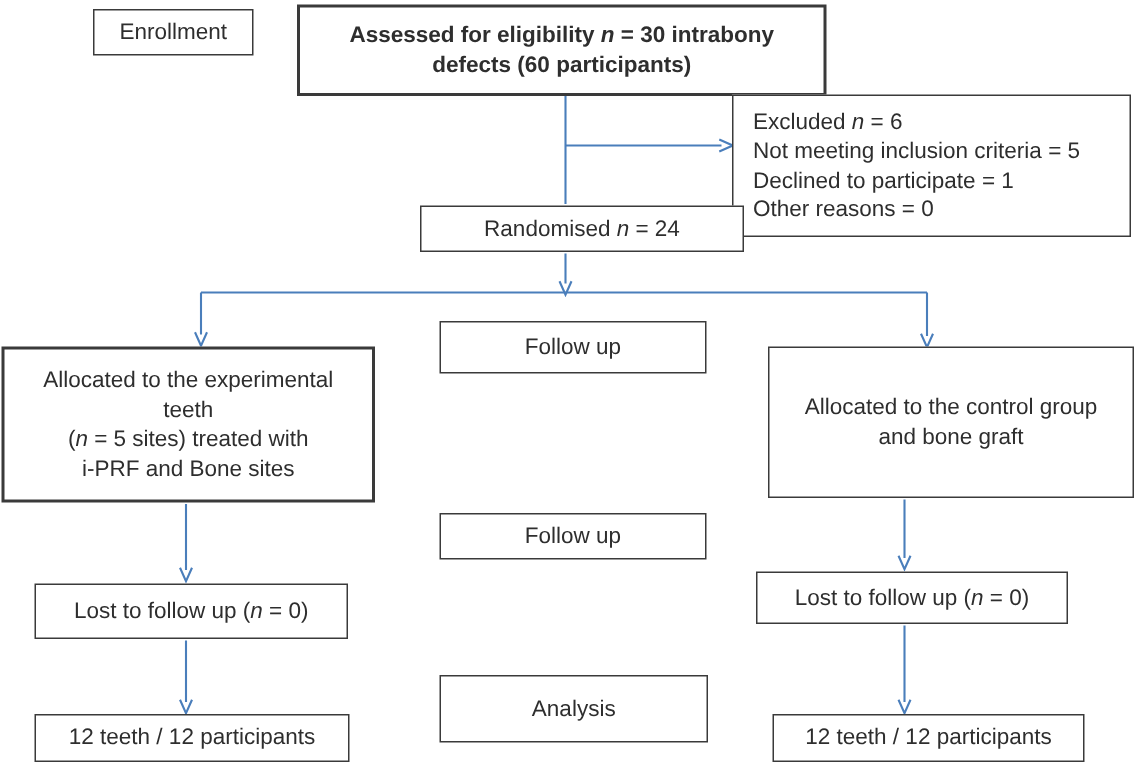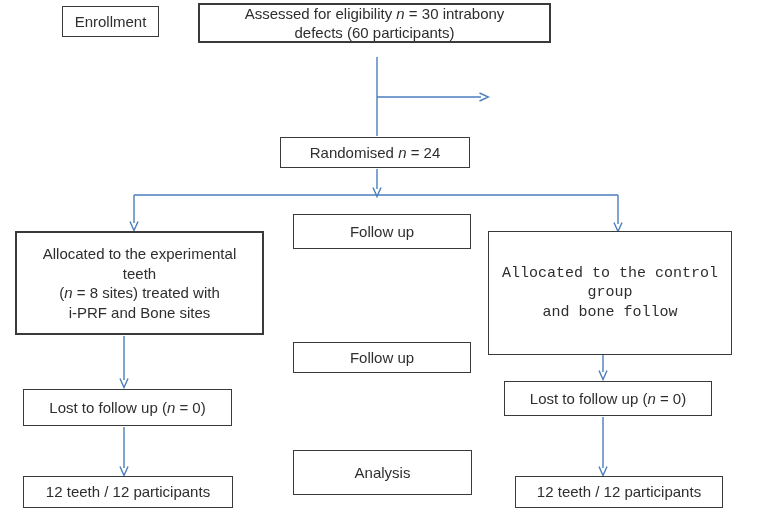--- a/index.html
+++ b/index.html
@@ -38,27 +38,27 @@
     text-align: center;
     font-size: 15px;
     line-height: 19.5px;
     padding: 2px 6px;
   }
   .box.thick { border-width: 2px; }
   .box.align-left { align-items: flex-start; text-align: left; padding-left: 13px; }
   .it { font-style: italic; }
 
   
-  #node-enrollment        { left: 62px;  top: 6px;   width: 97px;  height: 31px; }
-  #node-assessed          { left: 198px; top: 3px;   width: 353px; height: 40px; }
+  #node-enrollment        { left: 62px;  top: 6px;   width: 107px;  height: 31px; }
+  #node-assessed          { left: 198px; top: 3px;   width: 353px; height: 61px; font-weight: bold; }
   #node-excluded          { left: 488px; top: 63px;  width: 266px; height: 95px; }
-  #node-randomised        { left: 280px; top: 137px; width: 190px; height: 31px; }
+  #node-randomised        { left: 280px; top: 137px; width: 216px; height: 31px; }
   #node-followup-1        { left: 293px; top: 214px; width: 178px; height: 35px; }
-  #node-alloc-experimental{ left: 15px;   top: 231px; width: 249px; height: 104px; }
-  #node-alloc-control     { left: 488px; top: 231px; width: 244px; height: 124px; font-family: Liberation Mono, monospace; }
+  #node-alloc-experimental{ left: 1px;   top: 231px; width: 249px; height: 104px; }
+  #node-alloc-control     { left: 512px; top: 231px; width: 244px; height: 101px; }
   #node-followup-2        { left: 293px; top: 342px; width: 178px; height: 31px; }
   #node-lost-experimental { left: 23px;  top: 389px; width: 209px; height: 37px; }
   #node-lost-control      { left: 504px; top: 381px; width: 208px; height: 35px; }
   #node-analysis          { left: 293px; top: 450px; width: 179px; height: 45px; }
   #node-analysed-experimental { left: 23px;  top: 476px; width: 210px; height: 32px; }
   #node-analysed-control      { left: 515px; top: 476px; width: 208px; height: 32px; }
 </style>
 </head>
 <body style="--arrow: #4a7ebb; --border: #3a3a3a; --text: #2e2e2e; --bg: #ffffff;">
 
@@ -84,39 +84,45 @@
 
   <div class="box" id="node-enrollment">
       <div><span>Enrollment</span></div>
     </div>
 
   <div class="box thick" id="node-assessed">
       <div><span>Assessed for eligibility </span><span class="it">n</span><span> = 30 intrabony</span></div>
       <div><span>defects (60 participants)</span></div>
     </div>
 
+  <div class="box align-left" id="node-excluded">
+      <div><span>Excluded </span><span class="it">n</span><span> = 6</span></div>
+      <div><span>Not meeting inclusion criteria = 5</span></div>
+      <div><span>Declined to participate = 1</span></div>
+      <div><span>Other reasons = 0</span></div>
+    </div>
 
   <div class="box" id="node-randomised">
       <div><span>Randomised </span><span class="it">n</span><span> = 24</span></div>
     </div>
 
   <div class="box" id="node-followup-1">
       <div><span>Follow up</span></div>
     </div>
 
   <div class="box thick" id="node-alloc-experimental">
       <div><span>Allocated to the experimental</span></div>
       <div><span>teeth</span></div>
-      <div><span>(</span><span class="it">n</span><span> = 8 sites) treated with</span></div>
+      <div><span>(</span><span class="it">n</span><span> = 5 sites) treated with</span></div>
       <div><span>i-PRF and Bone sites</span></div>
     </div>
 
   <div class="box" id="node-alloc-control">
       <div><span>Allocated to the control group</span></div>
-      <div><span>and bone follow</span></div>
+      <div><span>and bone graft</span></div>
     </div>
 
   <div class="box" id="node-followup-2">
       <div><span>Follow up</span></div>
     </div>
 
   <div class="box" id="node-lost-experimental">
       <div><span>Lost to follow up (</span><span class="it">n</span><span> = 0)</span></div>
     </div>
 

